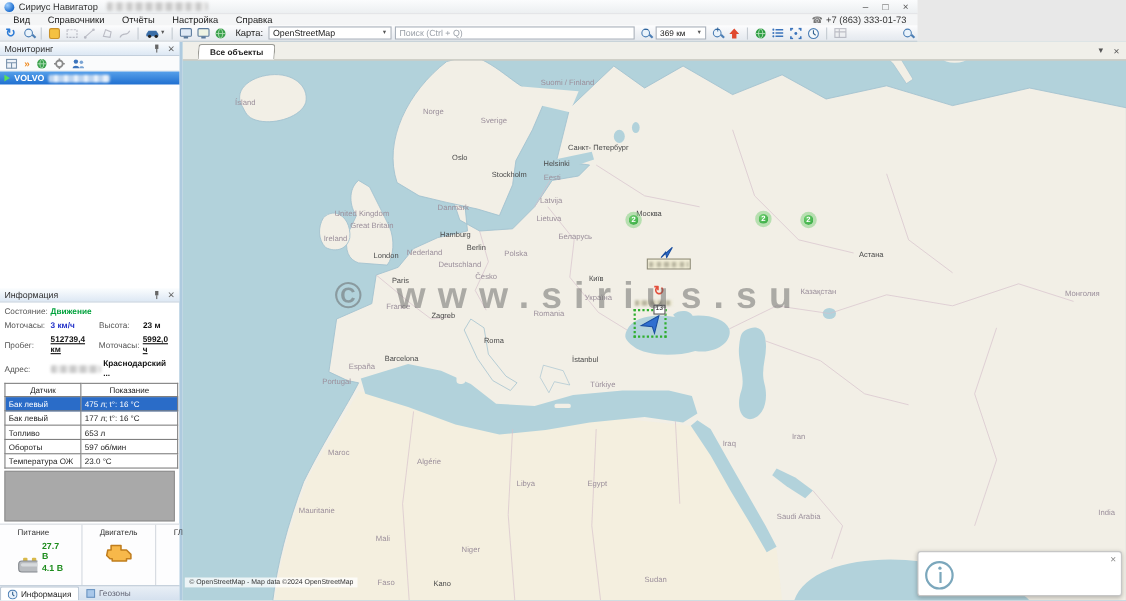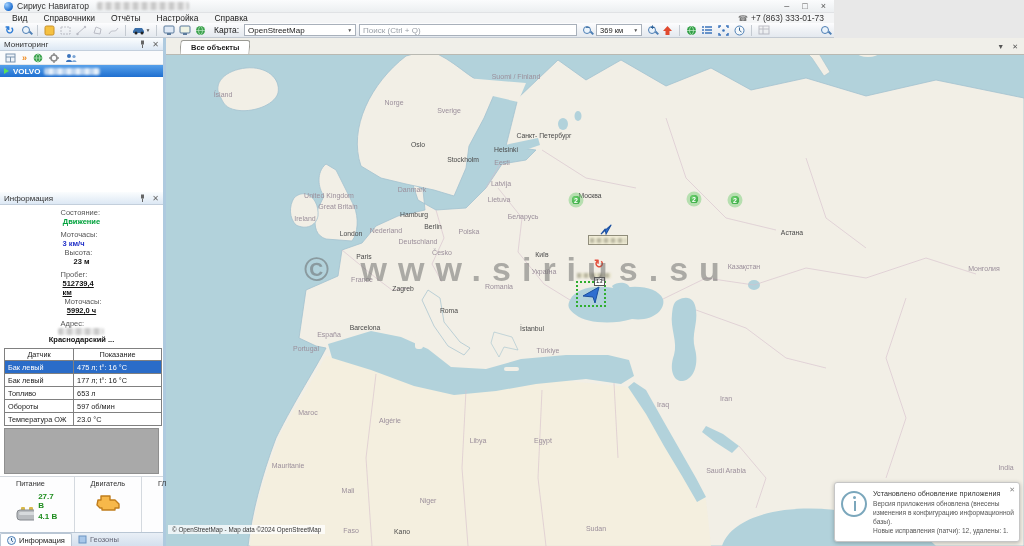--- a/index.html
+++ b/index.html
@@ -43,21 +43,21 @@
   .sidebar { position:absolute; left:0; top:38px; width:166px; height:508px; background:#fff; border-right:3px solid #aecadf; display:flex; flex-direction:column; }
   .pnl-hdr { height:13px; background:linear-gradient(#fbfdfe,#dde8f4); border-bottom:1px solid #c3cfdc; display:flex; align-items:center; padding:0 4px; font-size:8px; color:#333; flex:0 0 auto; }
   .pnl-hdr .hctl { margin-left:auto; display:flex; gap:6px; color:#666; font-size:8px; align-items:center; }
   .side-toolbar { height:14px; background:#fafbfc; border-bottom:1px solid #e2e6ea; display:flex; align-items:center; gap:6px; padding:0 5px; flex:0 0 auto; }
   .veh-row { height:12px; background:linear-gradient(#56a0ea,#1f6fd0); color:#fff; display:flex; align-items:center; gap:4px; padding:0 4px; font-size:8px; font-weight:bold; flex:0 0 auto; }
   .veh-row .play { width:0; height:0; border-left:5px solid #59e059; border-top:3.5px solid transparent; border-bottom:3.5px solid transparent; }
   .vblur { width:56px; height:7px; background:repeating-linear-gradient(90deg,#bcd4ef 0 5px,#e8f1fb 5px 9px); filter:blur(1.2px); border-radius:2px; }
   .mon-space { flex:1 1 auto; background:#fff; }
 
   .info-fields { padding:3px 4px 2px 4px; flex:0 0 auto; font-size:7.5px; }
-  .if-row { display:flex; align-items:center; margin-bottom:4px;flex-direction:column; }
+  .if-row { display:flex; align-items:center; margin-bottom:4px; }
   .if-lbl { color:#555; width:42px; flex:0 0 auto; }
   .if-lbl2 { color:#555; width:40px; flex:0 0 auto; margin-left:6px; }
   .if-val { font-weight:bold; color:#111; }
   .green { color:#00a23c; }
   .blue { color:#2130c8; }
   .und { text-decoration:underline; }
   .ablur { width:46px; height:7px; margin-right:2px; }
 
   table.sensors { width:158px; margin:0 4px; border-collapse:collapse; font-size:7.3px; flex:0 0 auto; }
   table.sensors th { border:1px solid #808080; font-weight:normal; padding:1px 2px; text-align:center; background:#fff; }
@@ -578,22 +578,17 @@
       <div class="tabctl">
         <span>▼</span>
         <span>✕</span>
       </div>
     </div>
 
     <div class="attribution">© OpenStreetMap - Map data ©2024 OpenStreetMap</div>
 
     <div class="notif">
       <div class="notif-ic"></div>
-      <div class="notif-txt">
-        <div class="notif-title">Установлено обновление приложения</div>
-        <div>Версия приложения обновлена (внесены изменения в конфигурацию информационной базы).</div>
-        <div>Новые исправления (патчи): 12, удалены: 1.</div>
-      </div>
       <span class="notif-close">✕</span>
     </div>
   </div>
 
 </div>
 
 </body></html>

